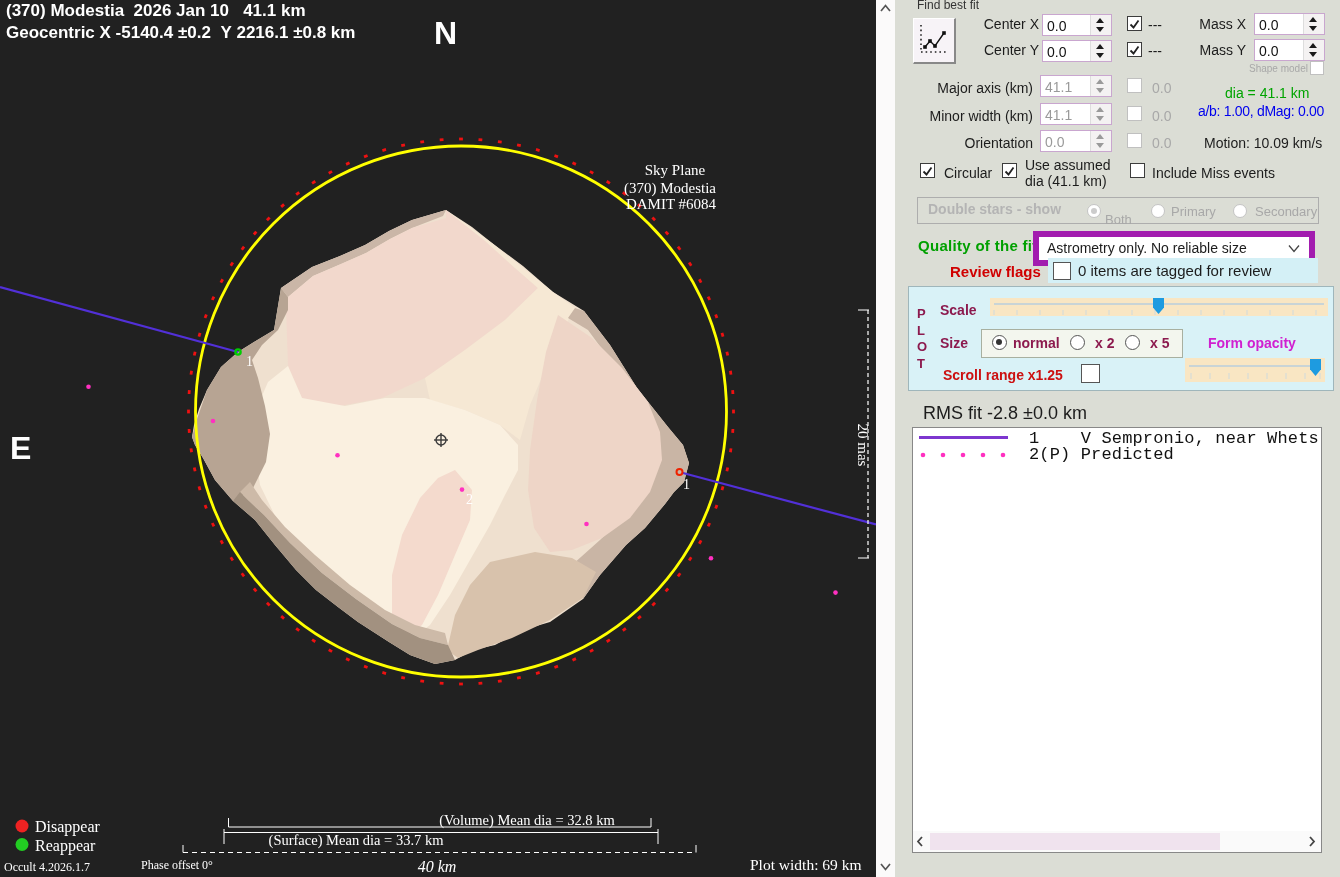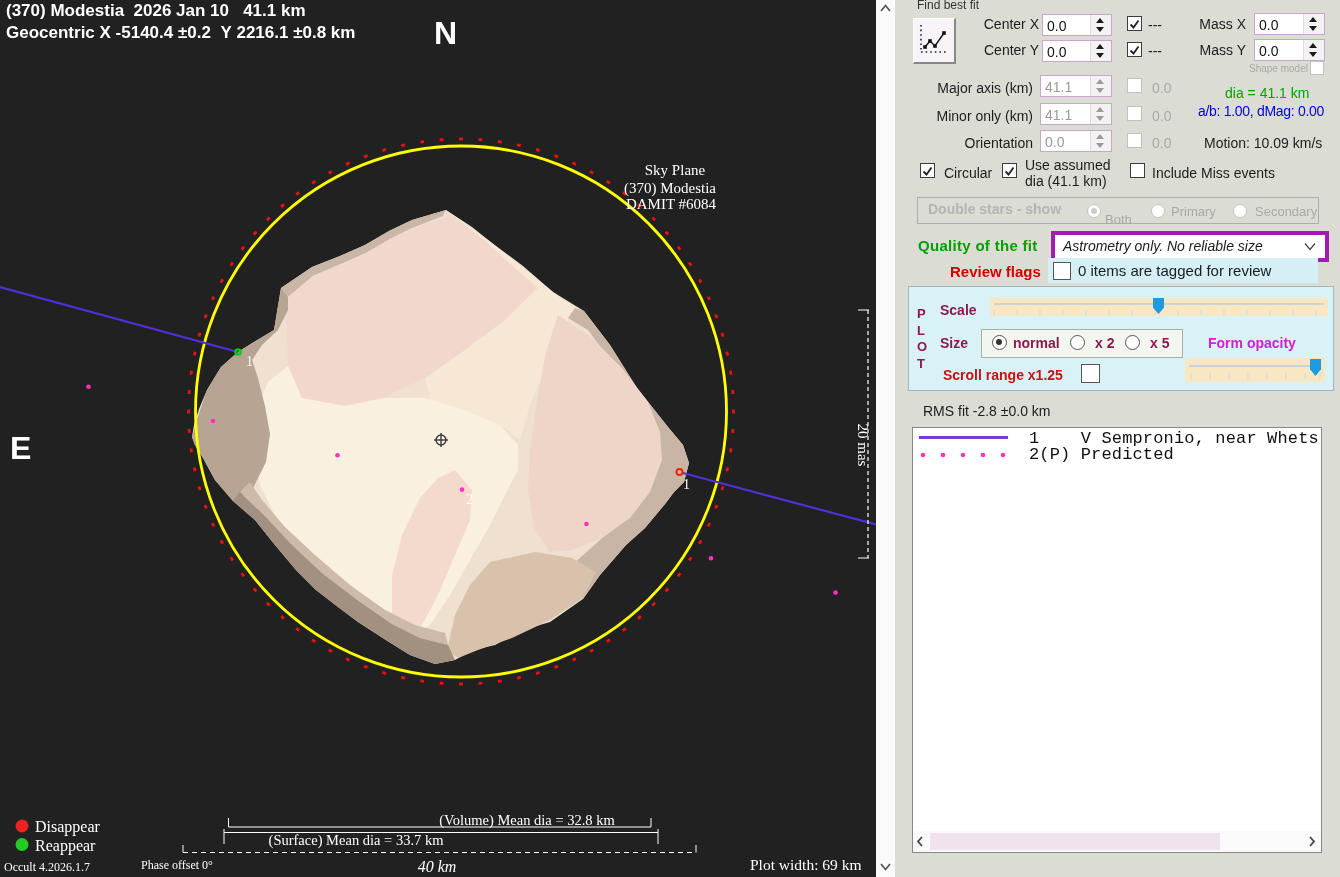--- a/index.html
+++ b/index.html
@@ -270,21 +270,21 @@
         <span class="valdis">41.1</span>
         <span class="spin spindis">
           <span class="up"></span>
           <span class="dn"></span>
         </span>
       </div>
     <div class="cb cbdis" style="left:232px;top:78px;"></div>
     <div class="lbl gray" style="left:257px;top:80px;">0.0</div>
     <div class="lbl" style="left:330px;top:85px;color:#00a400;font-size:14px;">dia = 41.1 km</div>
 
-    <div class="lblr" style="right:307px;top:108px;">Minor only (km)</div>
+    <div class="lblr" style="right:307px;top:108px;">Minor width (km)</div>
     <div class="edit" style="left:145px;top:103px;width:70px;">
         <span class="valdis">41.1</span>
         <span class="spin spindis">
           <span class="up"></span>
           <span class="dn"></span>
         </span>
       </div>
     <div class="cb cbdis" style="left:232px;top:106px;"></div>
     <div class="lbl gray" style="left:257px;top:108px;">0.0</div>
     <div class="lbl" style="left:303px;top:103px;color:#0000ee;font-size:14px;letter-spacing:-0.3px;">a/b: 1.00, dMag: 0.00</div>
@@ -317,21 +317,21 @@
     <div style="position:absolute;left:192px;top:204px;width:12px;height:12px;border:1px solid #c4c4c4;border-radius:50%;background:#fff;">
         <div style="position:absolute;left:3px;top:3px;width:6px;height:6px;border-radius:50%;background:#cccccc;"></div>
       </div>
     <div class="lbl gray" style="left:210px;top:204px;font-size:13px;margin-top:8px;">Both</div>
     <div style="position:absolute;left:256px;top:204px;width:12px;height:12px;border:1px solid #c4c4c4;border-radius:50%;background:#fff;"></div>
     <div class="lbl gray" style="left:276px;top:204px;font-size:13px;">Primary</div>
     <div style="position:absolute;left:338px;top:204px;width:12px;height:12px;border:1px solid #c4c4c4;border-radius:50%;background:#fff;"></div>
     <div class="lbl gray" style="left:360px;top:204px;font-size:13px;">Secondary</div>
 
     <div class="lbl" style="left:23px;top:237px;font-weight:bold;color:#00a000;font-size:15px;letter-spacing:0.3px;">Quality of the fit</div>
-    <div style="position:absolute;left:156px;top:231px;width:270px;height:23px;background:#fff;border:4px solid #a21caf;font-style:italic;">
+    <div style="position:absolute;left:138px;top:231px;width:270px;height:23px;background:#fff;border:6px solid #a21caf;">
       <div class="lbl" style="left:8px;top:3px;">Astrometry only. No reliable size</div>
       <svg style="position:absolute;right:9px;top:7px;" width="12" height="9">
           <path d="M1 1.5 L6 7.5 L11 1.5" fill="none" stroke="#444" stroke-width="1.3"></path>
         </svg>
     </div>
 
     <div class="lbl" style="left:55px;top:263px;font-weight:bold;color:#d00000;font-size:15px;">Review flags</div>
     <div style="position:absolute;left:153px;top:258px;width:270px;height:25px;background:#d4f0f6;">
       <div style="position:absolute;left:5px;top:4px;width:16px;height:16px;background:#fff;border:1px solid #555;"></div>
       <div class="lbl" style="left:30px;top:4px;font-size:15px;">0 items are tagged for review</div>
@@ -387,21 +387,21 @@
               <line x1="82" y1="15" x2="82" y2="21"></line>
               <line x1="101" y1="15" x2="101" y2="21"></line>
               <line x1="120" y1="15" x2="120" y2="21"></line>
               <line x1="135" y1="15" x2="135" y2="21"></line>
             </g>
           </svg>
         <div style="position:absolute;left:125px;top:1px;width:11px;height:17px;background:#1e9be0;clip-path:polygon(0 0,100% 0,100% 60%,50% 100%,0 60%);"></div>
       </div>
     </div>
 
-    <div class="lbl" style="left:28px;top:403px;font-size:14px;">RMS fit -2.8 ±0.0 km</div>
+    <div class="lbl" style="left:28px;top:403px;font-size:18px;">RMS fit -2.8 ±0.0 km</div>
 
     <div style="position:absolute;left:17px;top:427px;width:408px;height:424px;background:#ffffff;border:1px solid #888;">
       <div style="position:absolute;left:6px;top:8px;width:89px;height:3px;background:#7d36cf;"></div>
       <div style="position:absolute;left:116px;top:1px;font-family:'Liberation Mono',monospace;font-size:17px;letter-spacing:0.15px;color:#111;white-space:pre;">1    V Sempronio, near Whets</div>
       <div style="position:absolute;left:116px;top:17px;font-family:'Liberation Mono',monospace;font-size:17px;letter-spacing:0.15px;color:#111;white-space:pre;">2(P) Predicted</div>
       <svg style="position:absolute;left:4px;top:21px;" width="100" height="12" xmlns="http://www.w3.org/2000/svg">
           <g fill="#ff30c0">
             <circle cx="6" cy="6" r="2.3"></circle>
             <circle cx="26" cy="6" r="2.3"></circle>
             <circle cx="46" cy="6" r="2.3"></circle>

